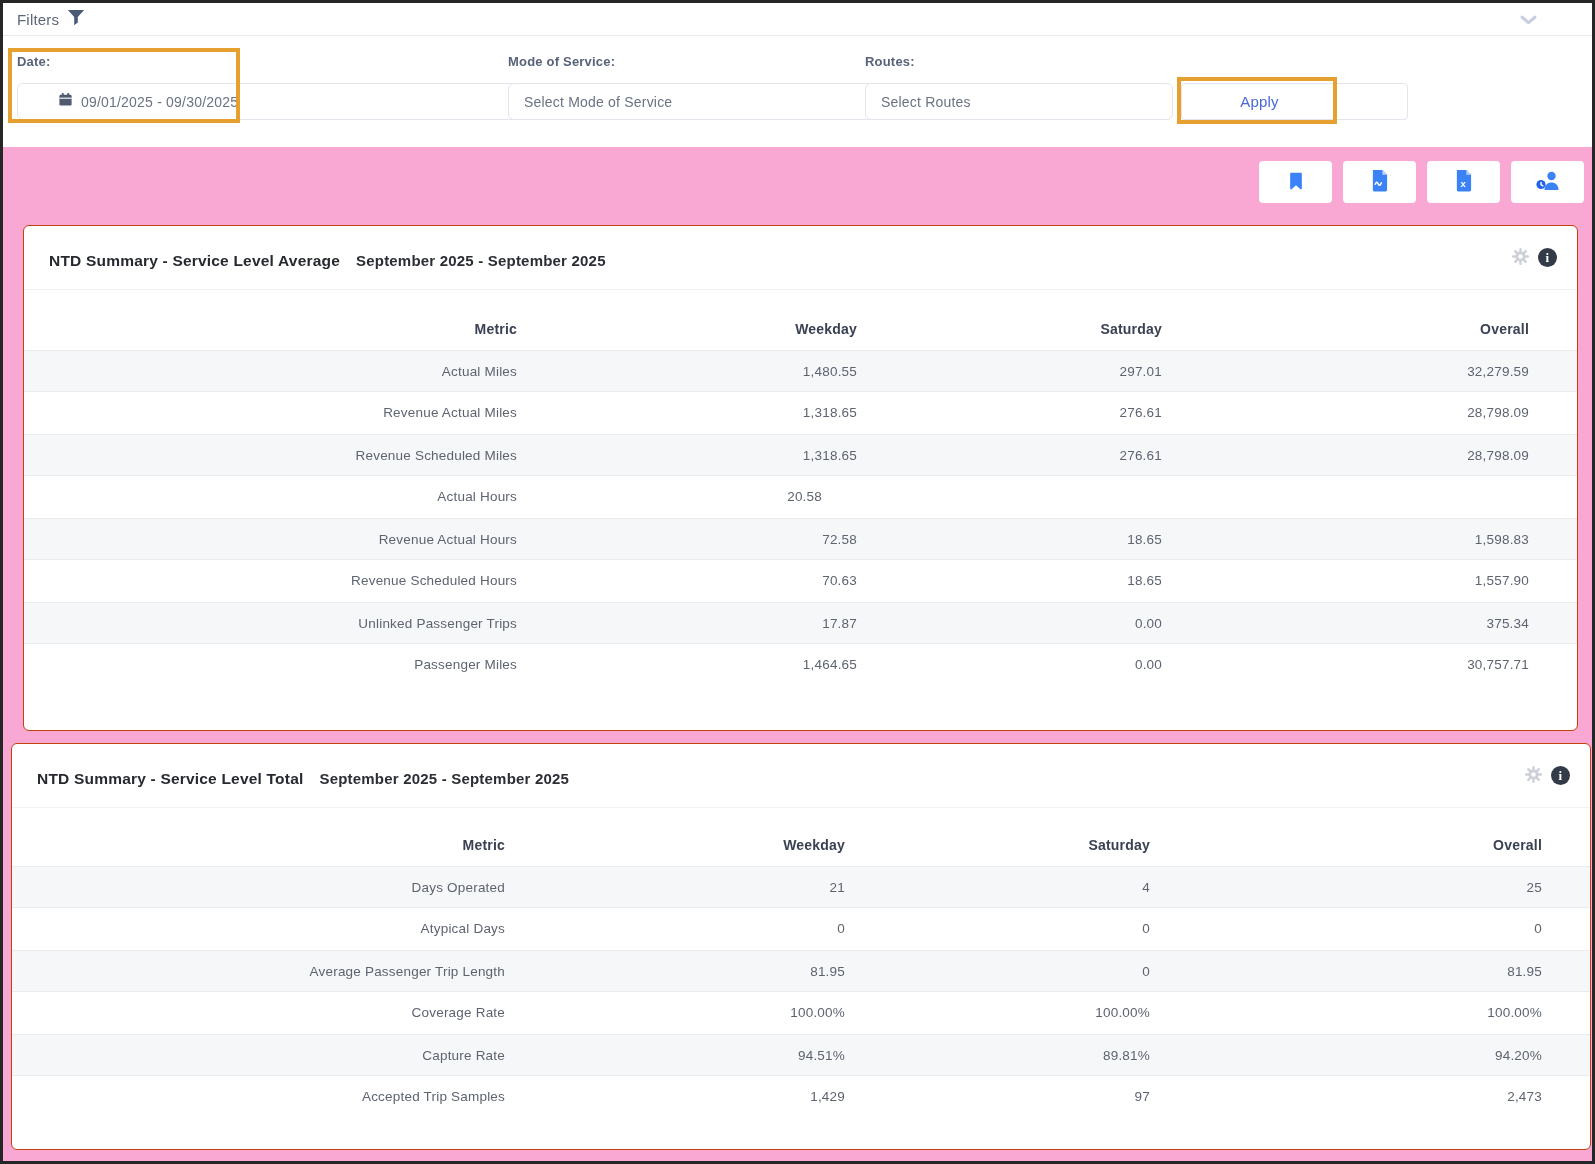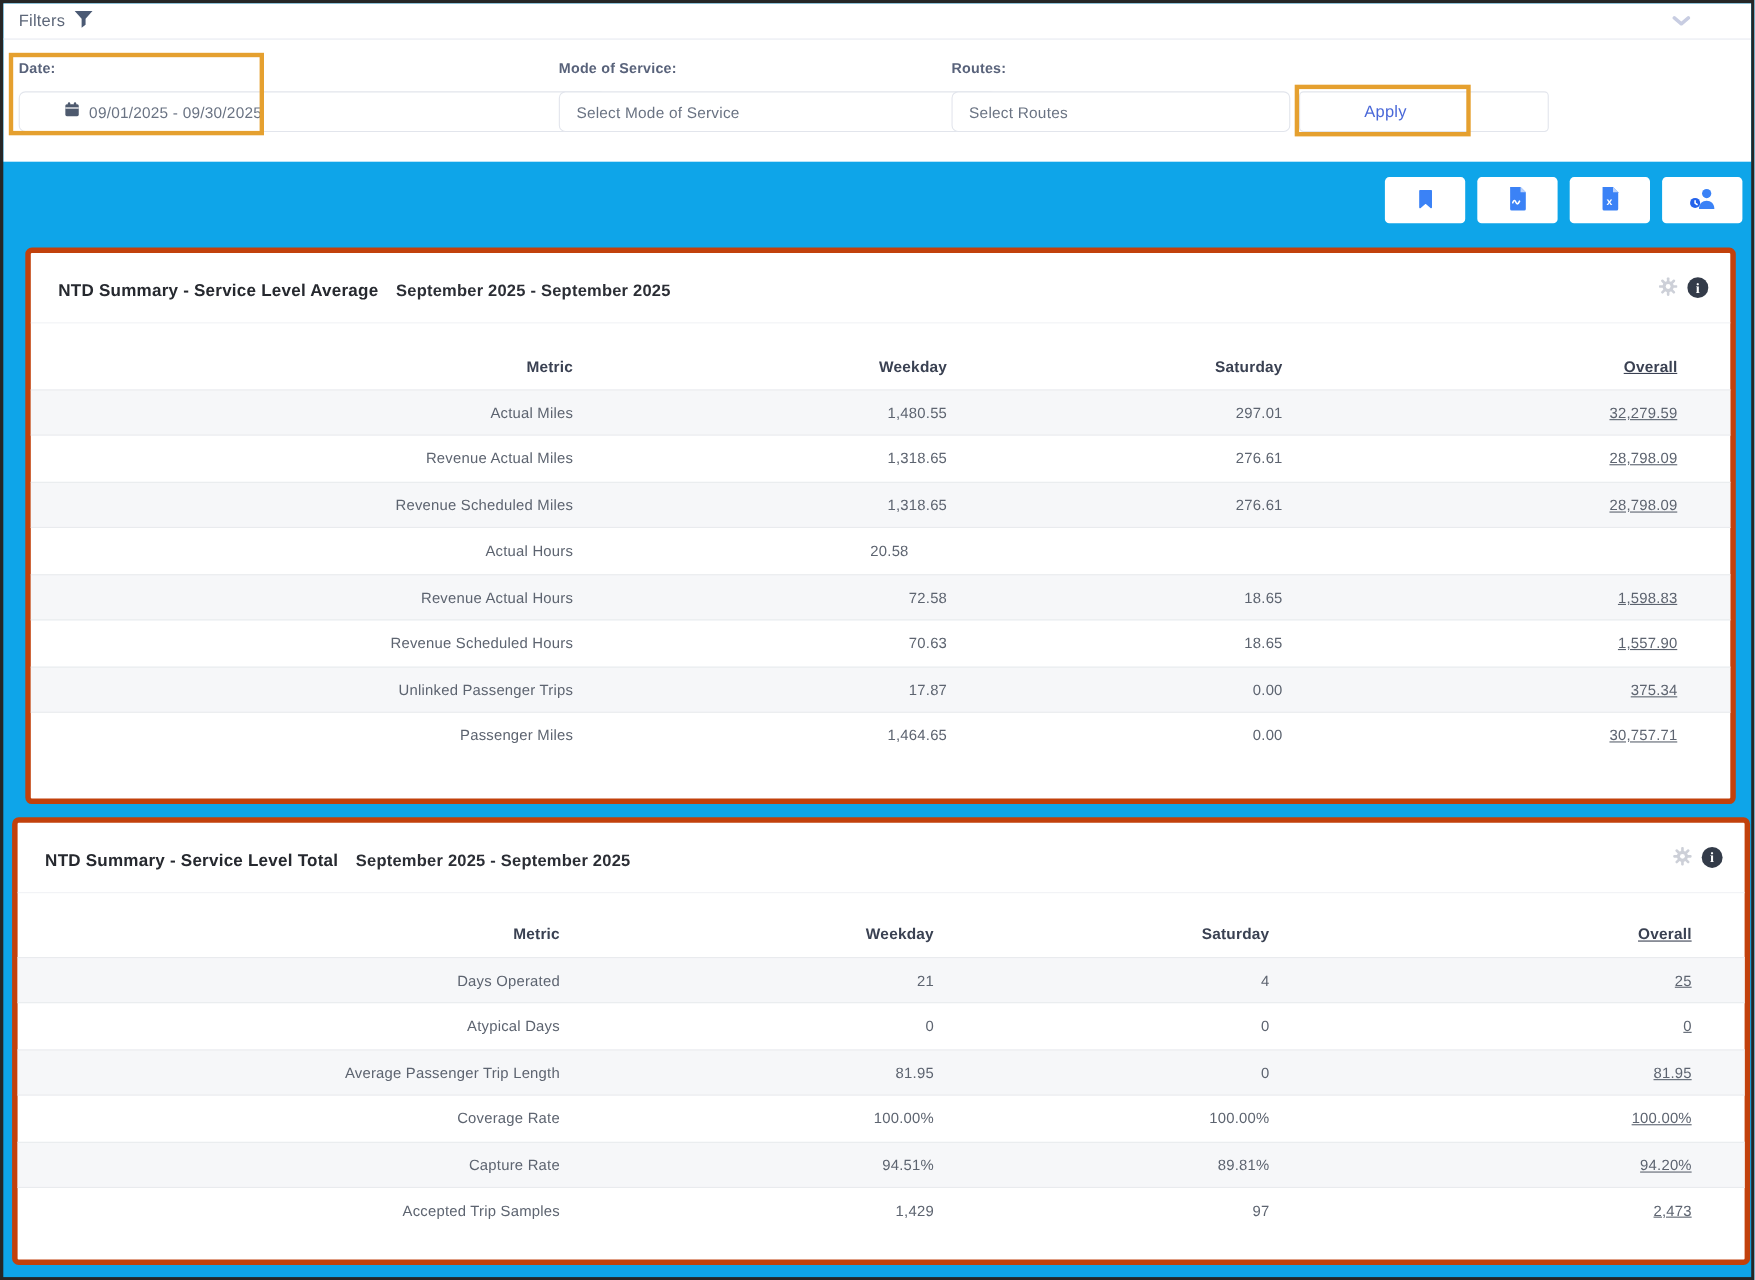--- a/index.html
+++ b/index.html
@@ -1,19 +1,19 @@
 <!DOCTYPE html>
 <html><head>
 <meta charset="utf-8">
 <style>
   * { margin:0; padding:0; box-sizing:border-box; }
   html,body { width:1595px; height:1164px; overflow:hidden; background:#fff; }
   body { font-family:"Liberation Sans", sans-serif; letter-spacing:.2px; }
 
-  .frame { position:relative; width:1595px; height:1164px; border:3px solid #262626; background:#0ea5e9; overflow:hidden; }
+  .frame { position:relative; width:1595px; height:1164px; border:3px solid #262626; background:#f9a8d4; overflow:hidden; }
 
   
   .top-white { position:absolute; left:0; top:0; width:1589px; height:144px; background:#fff; }
   .filters-bar { position:absolute; left:0; top:0; width:100%; height:33px; border-bottom:1px solid #e7e9f1; display:flex; align-items:center; padding-left:14px; }
   .filters-title { font-size:15px; color:#5d6779; }
   .funnel { margin-left:8px; margin-top:2px; }
   .chevron-toggle { position:absolute; right:55px; top:9px; cursor:pointer; }
 
   .filter-area { position:absolute; left:0; top:33px; width:100%; height:111px; }
   .fgroup { position:absolute; top:0; }
@@ -27,41 +27,41 @@
 
   .hl { position:absolute; border:4px solid #e5a02f; pointer-events:none; z-index:50; }
   .hl-date { left:5px; top:45px; width:232px; height:75px; }
   .hl-apply { left:1174px; top:74px; width:160px; height:47px; }
 
   
   .toolbar { position:absolute; top:158px; right:8px; display:flex; gap:11px; }
   .tool-btn { width:73px; height:42px; background:#fff; border:none; border-radius:4px; display:flex; align-items:center; justify-content:center; cursor:pointer; }
 
   
-  .card { position:absolute; background:#fff; border:5px solid #c2410c; border-radius:6px; }
+  .card { position:absolute; background:#fff; border:1px solid #c2410c; border-radius:6px; }
   .card1 { left:20px; top:222px; width:1555px; height:506px; }
   .card2 { left:8px;  top:740px; width:1580px; height:407px; }
   .card-head { position:relative; height:64px; border-bottom:1px solid #f1f2f5; display:flex; align-items:center; padding:6px 25px 0; }
   .card-title { font-size:15.5px; font-weight:bold; color:#26292f; }
   .card-period { font-size:15px; font-weight:bold; color:#2b2e35; margin-left:16px; }
   .head-icons { position:absolute; right:20px; top:0; height:100%; display:flex; align-items:center; gap:9px; }
   .gear { margin-top:2px; cursor:pointer; }
   .info-dot { width:19px; height:19px; border-radius:50%; background:#333b49; color:#fff; font-family:"Liberation Serif", serif; font-weight:bold; font-size:13px; display:flex; align-items:center; justify-content:center; cursor:pointer; }
 
   
   .ttable { margin-top:18px; }
   .card2 .ttable { margin-top:16px; }
   .trow { display:flex; height:42px; line-height:42px; padding-right:48px; font-size:13.5px; color:#5d6470; }
   .trow.thead { font-weight:bold; color:#3a4152; font-size:14px; }
   .trow.odd { background:#f6f7f9; border-top:1px solid #e9ebee; border-bottom:1px solid #e9ebee; }
   .tcell { text-align:right; overflow:hidden; white-space:nowrap; }
   .tcell.c0 { flex:0 0 493px; }
   .tcell.c1 { flex:0 0 340px; }
   .tcell.c2 { flex:0 0 305px; }
-  .tcell.c3 { flex:1 1 auto;text-decoration:underline; }
+  .tcell.c3 { flex:1 1 auto; }
 </style>
 </head>
 <body>
 
 <div class="frame">
 
   <div class="top-white">
 
     <div class="filters-bar">
       <span class="filters-title">Filters</span>

